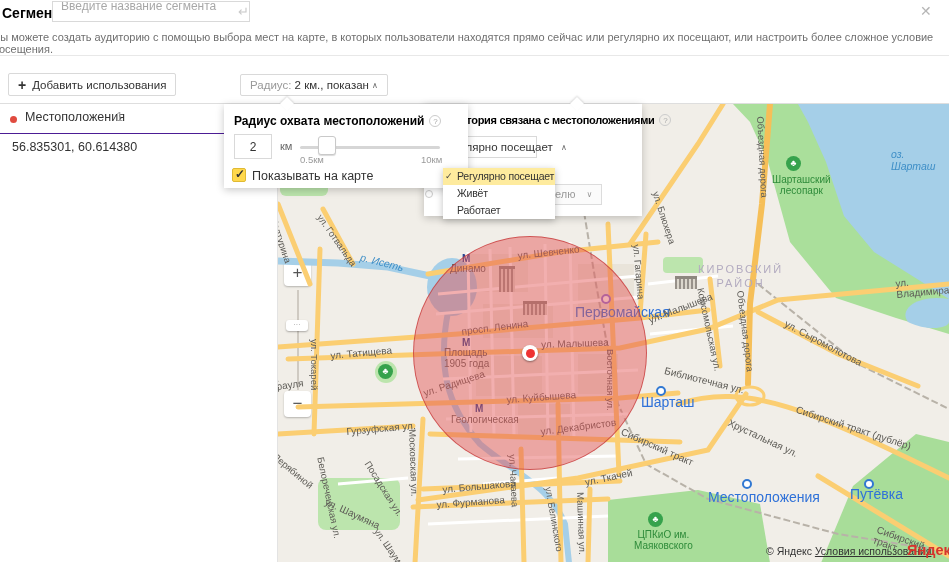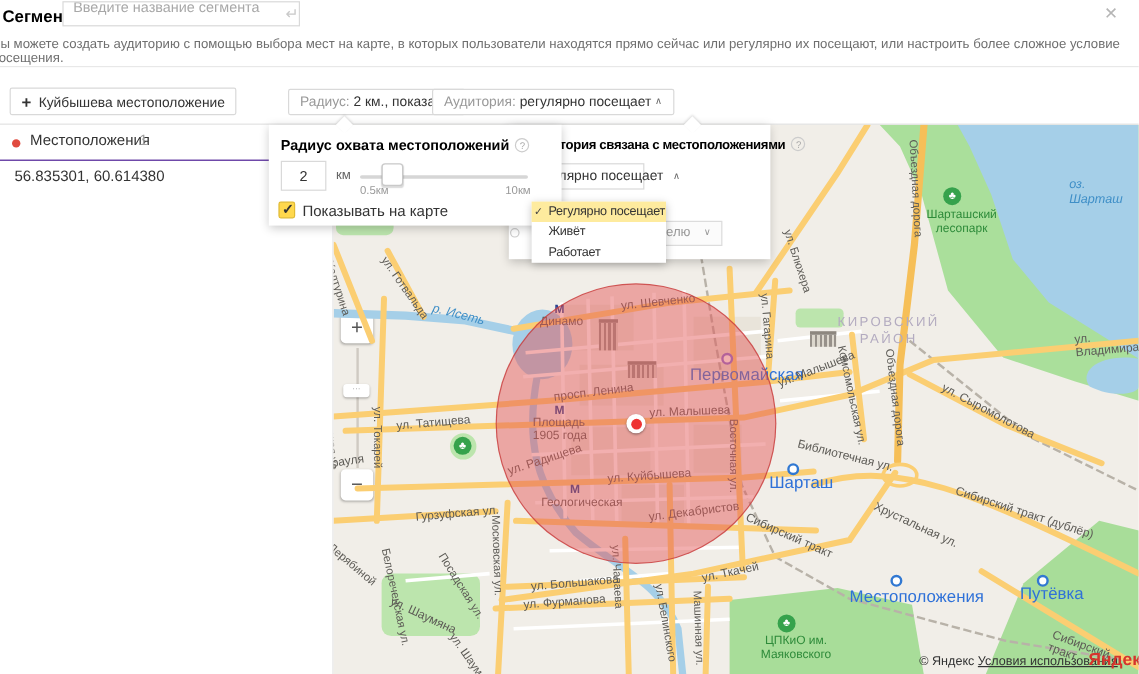--- a/index.html
+++ b/index.html
@@ -119,30 +119,25 @@
 <div id="app">
 
   <div class="abs seg-title">Сегмент</div>
   <input class="abs seg-input" placeholder="Введите название сегмента" style="">
   <div class="abs enter-ico">↵</div>
   <div class="abs close-x">✕</div>
   <div class="abs descr">Вы можете создать аудиторию с помощью выбора мест на карте, в которых пользователи находятся прямо сейчас или регулярно их посещают, или настроить более сложное условие посещения.</div>
   <div class="abs hr1"></div>
 
   <button class="btn add-btn">
-    <span class="plus">+</span><span>Куйбышева местоположение</span>
+    <span class="plus">+</span><span>Добавить использования</span>
   </button>
   <button class="btn radius-btn">
     <span class="muted">Радиус:</span>
     <span>2 км., показан</span>
-    <span class="chev">∧</span>
-  </button>
-  <button class="btn aud-btn">
-    <span class="muted">Аудитория:</span>
-    <span>регулярно посещает</span>
     <span class="chev">∧</span>
   </button>
   <div class="abs hr2"></div>
 
   <div class="abs lpanel">
     <div class="lp-head">
       <span class="dot" style="background: rgb(224, 75, 63);"></span>
       <span class="lp-title">Местоположения</span>
       <span class="lp-count">1</span>
     </div>

